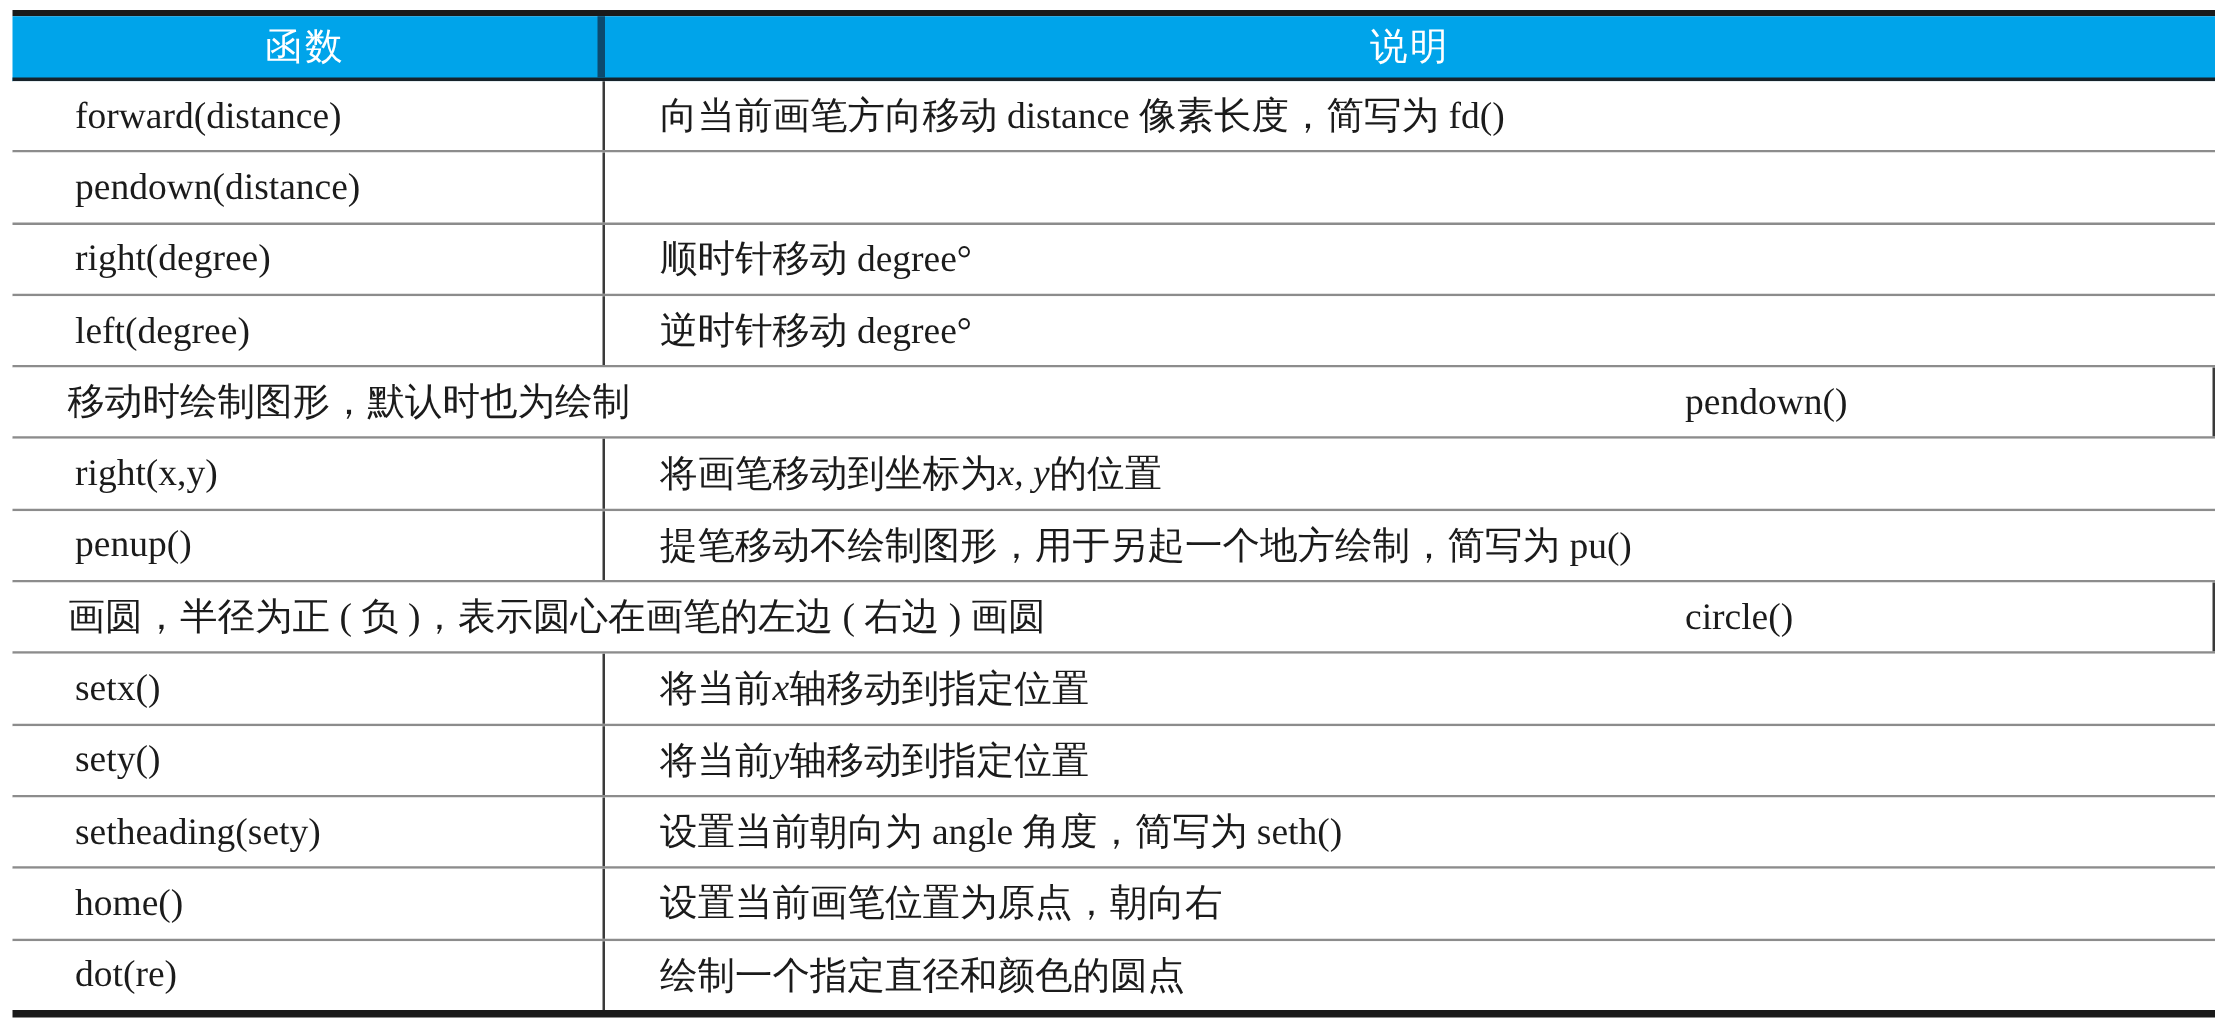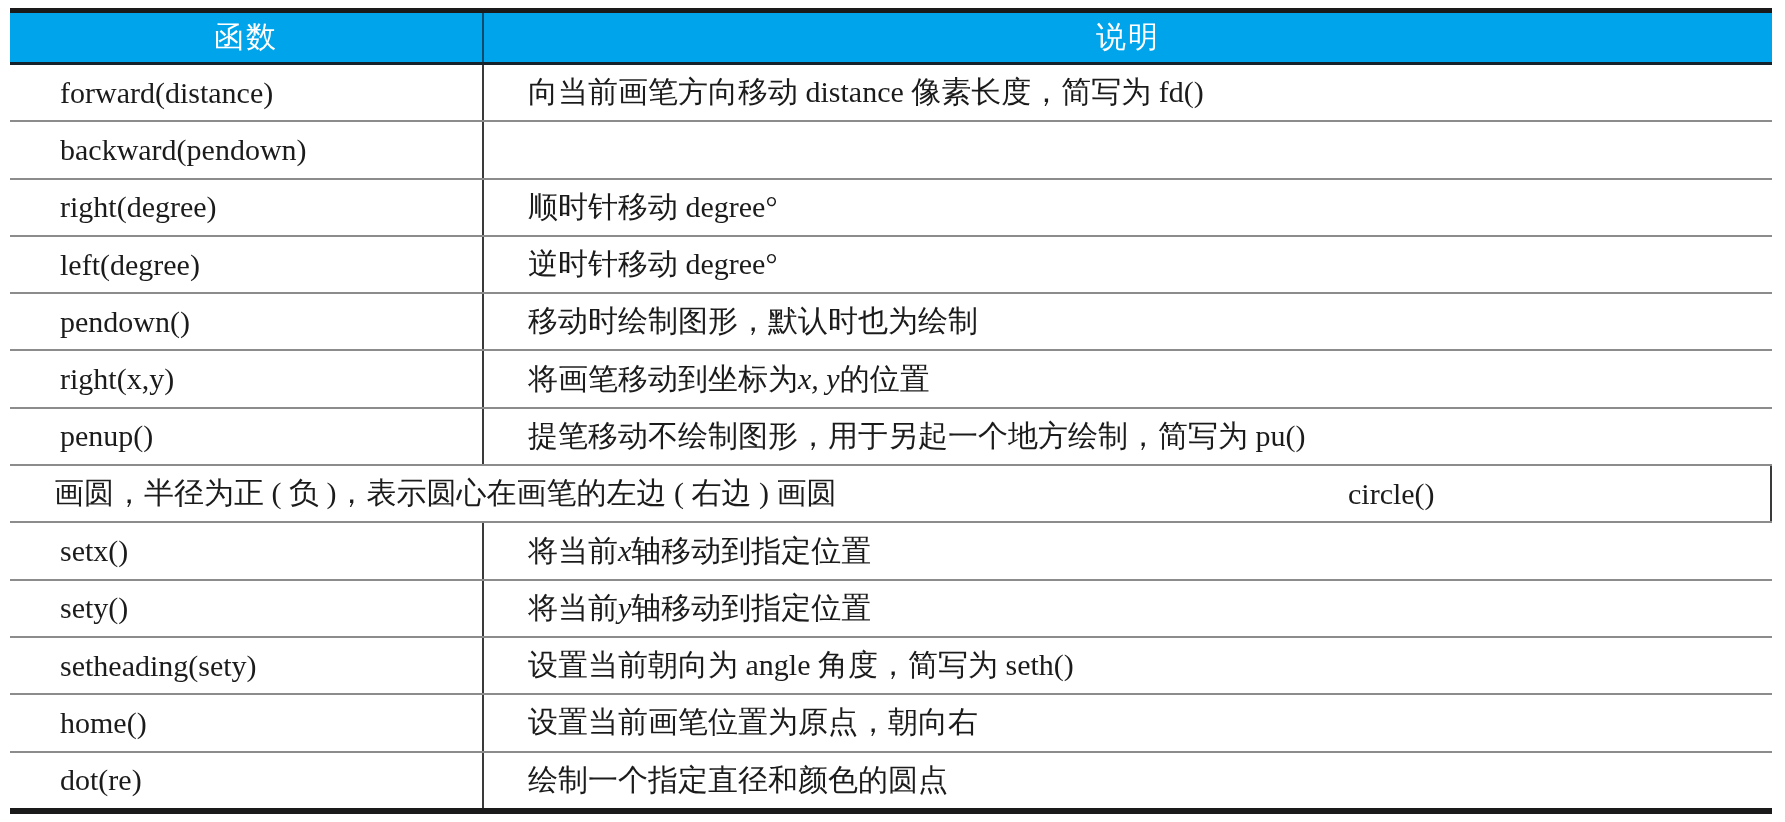--- a/index.html
+++ b/index.html
@@ -29,21 +29,21 @@
     align-items: center;
     justify-content: center;
     color: #ffffff;
     font-family: "Liberation Sans", "DejaVu Sans", sans-serif;
     font-size: 30px;
     letter-spacing: 2px;
   }
   .th-func {
     width: 474px;
     box-sizing: border-box;
-    border-right: 2px solid #0c4a6e;
+    border-right: 6px solid #0c4a6e;
   }
   .th-desc { flex: 1; }
   .row {
     display: flex;
     height: 55.3px;
     border-bottom: 2px solid #8c8c8c;
     background: #ffffff;
   }
   .row:last-child { border-bottom: none; justify-content: space-between; }
   .cell {
@@ -76,39 +76,39 @@
     <div class="th th-desc">说明</div>
   </div>
   <div id="tbody">
       <div class="row">
         <div class="cell cell-func">forward(distance)</div>
         <div class="cell cell-desc">
           <span>向当前画笔方向移动 distance 像素长度，简写为 fd()</span>
         </div>
       </div>
       <div class="row">
-        <div class="cell cell-func">backward(pendown)</div>
+        <div class="cell cell-func">pendown(distance)</div>
       </div>
       <div class="row">
         <div class="cell cell-func">right(degree)</div>
         <div class="cell cell-desc">
           <span>顺时针移动 degree°</span>
         </div>
       </div>
       <div class="row">
         <div class="cell cell-func">left(degree)</div>
         <div class="cell cell-desc">
           <span>逆时针移动 degree°</span>
         </div>
       </div>
       <div class="row">
-        <div class="cell cell-func">pendown()</div>
         <div class="cell cell-desc">
           <span>移动时绘制图形，默认时也为绘制</span>
         </div>
+        <div class="cell cell-func">pendown()</div>
       </div>
       <div class="row">
         <div class="cell cell-func">right(x,y)</div>
         <div class="cell cell-desc">
           <span>将画笔移动到坐标为 </span>
           <span class="em">x, y</span>
           <span> 的位置</span>
         </div>
       </div>
       <div class="row">

